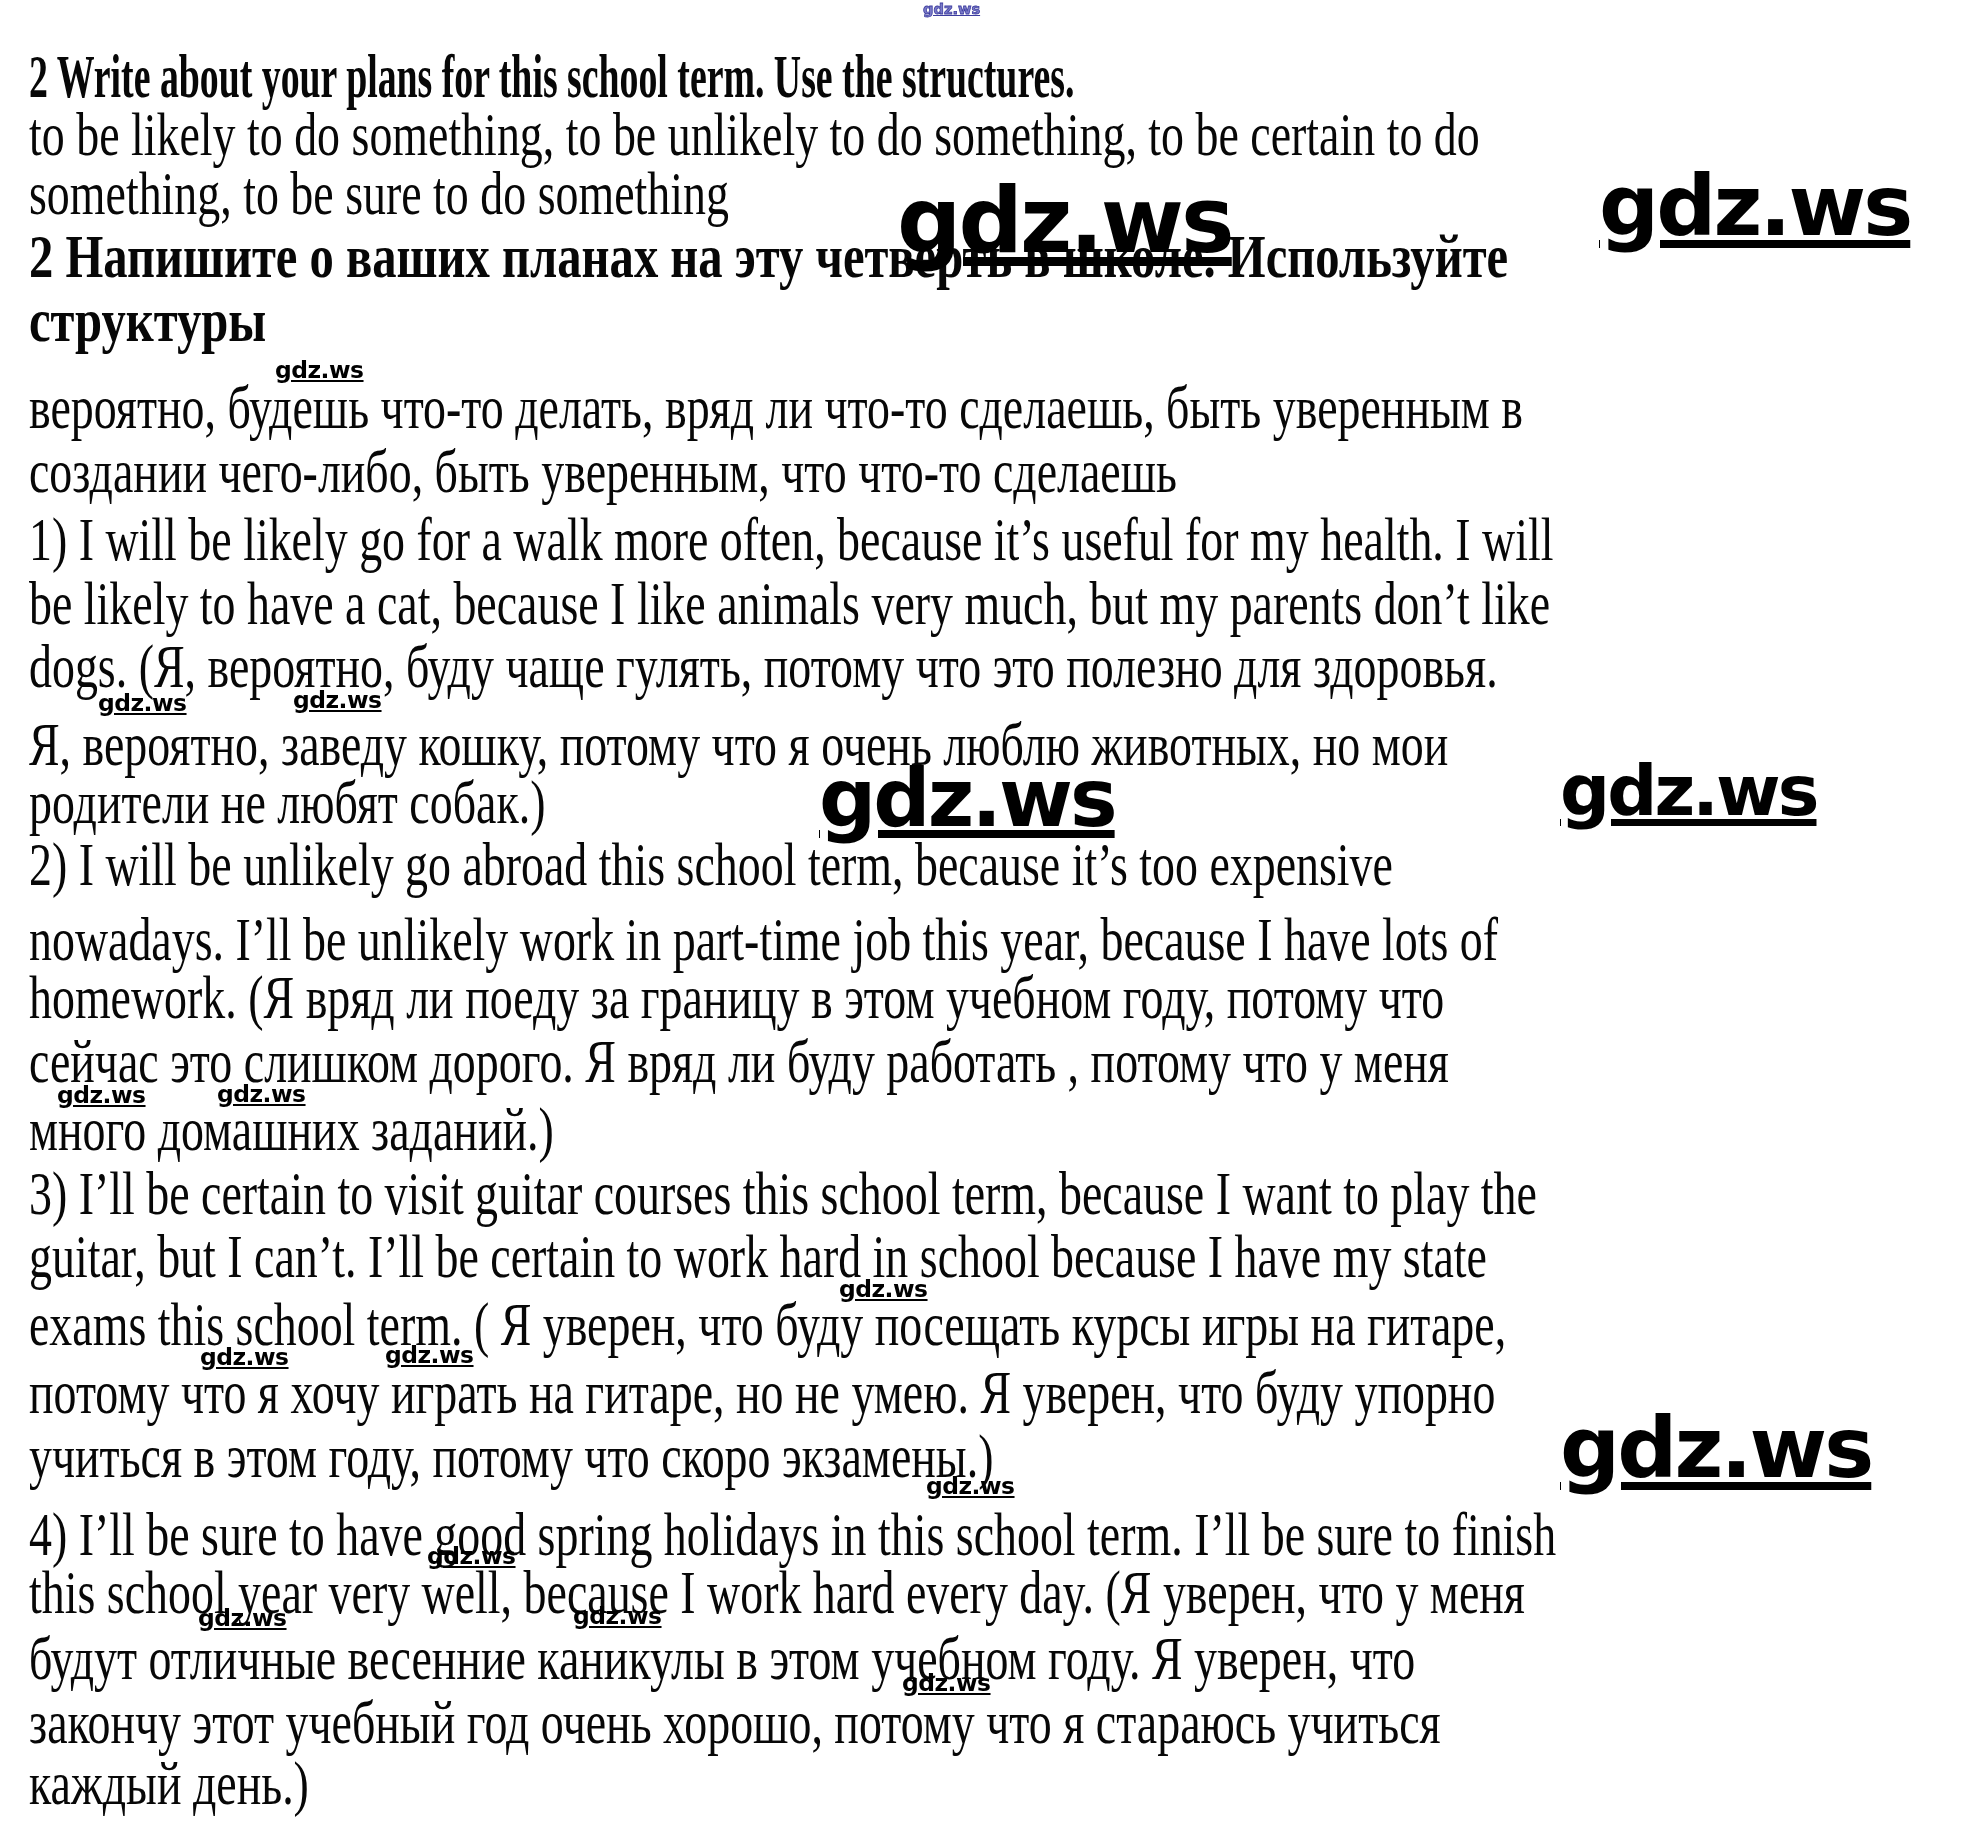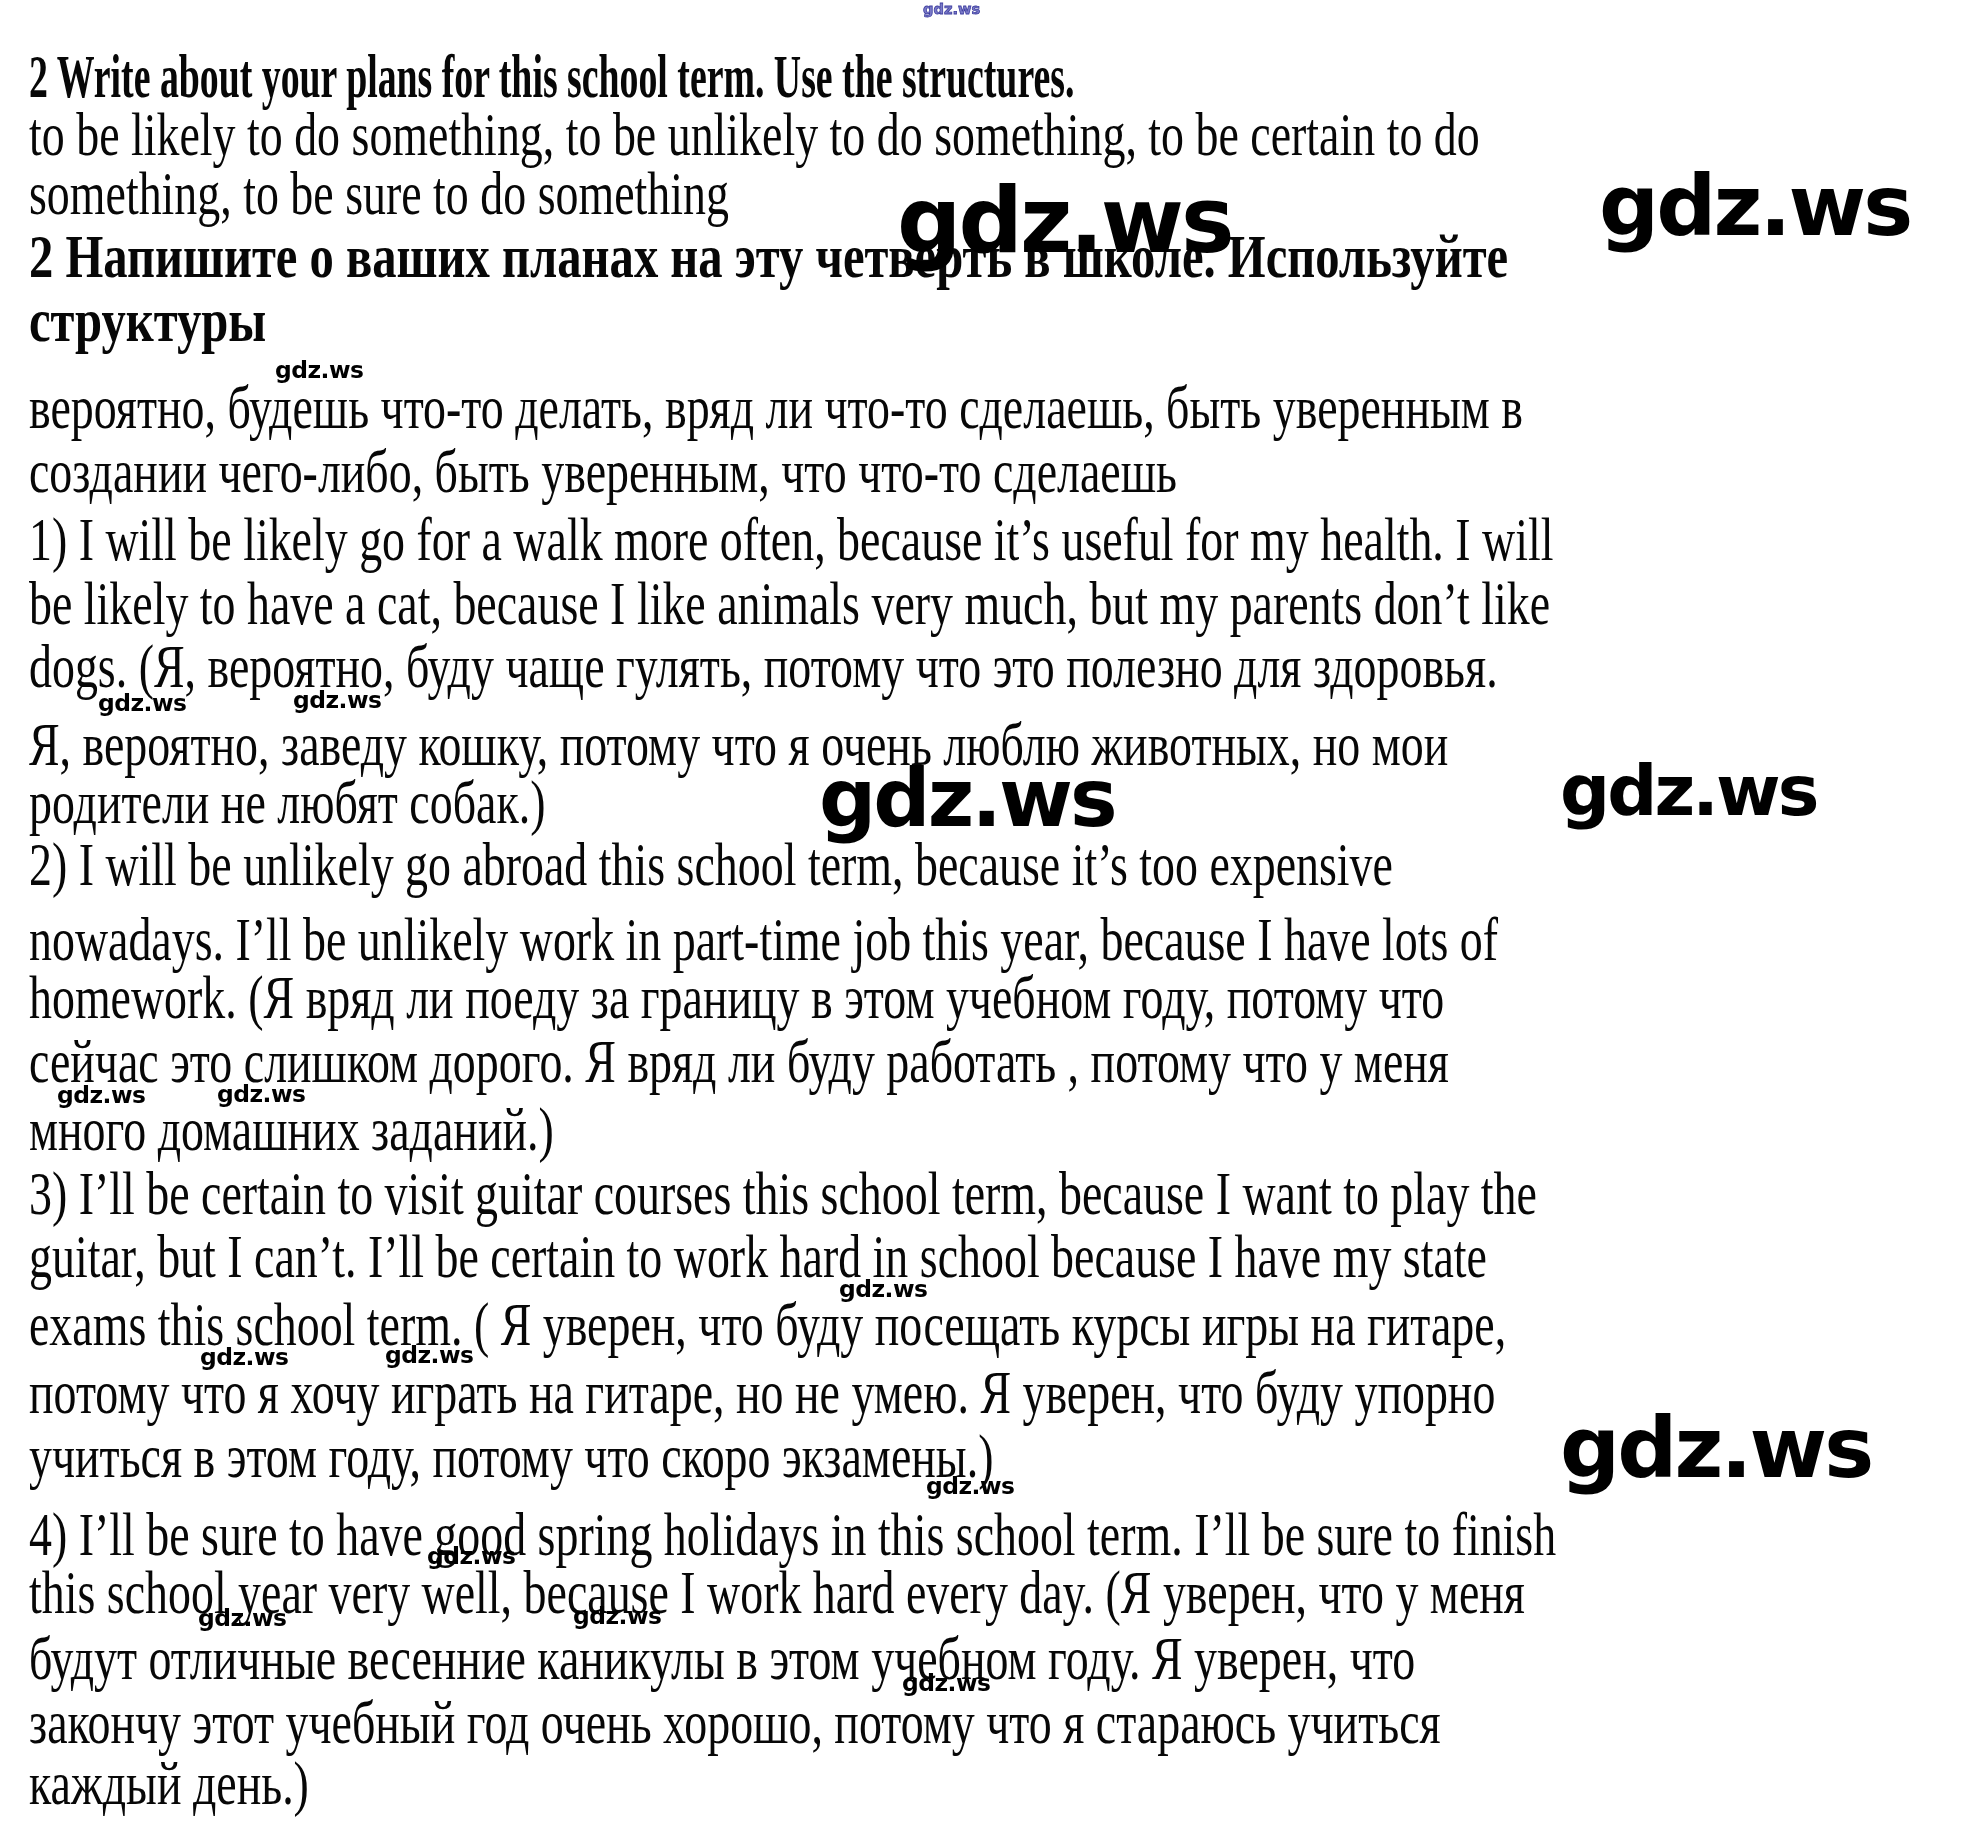--- a/index.html
+++ b/index.html
@@ -31,20 +31,21 @@
   .bold-ru {
     font-weight: bold;
     transform: scale(0.90, 1.12);
   }
   .wm {
     position: absolute;
     font-family: "DejaVu Sans", sans-serif;
     color: #000000;
     white-space: nowrap;
     line-height: 1;
+    text-decoration: underline;
   }
   .wm-xl {
     font-size: 84px;
     font-weight: 700;
     letter-spacing: -2.9px;
   }
   .wm-sm {
     font-size: 23.4px;
     font-weight: 700;
     letter-spacing: -0.5px;

